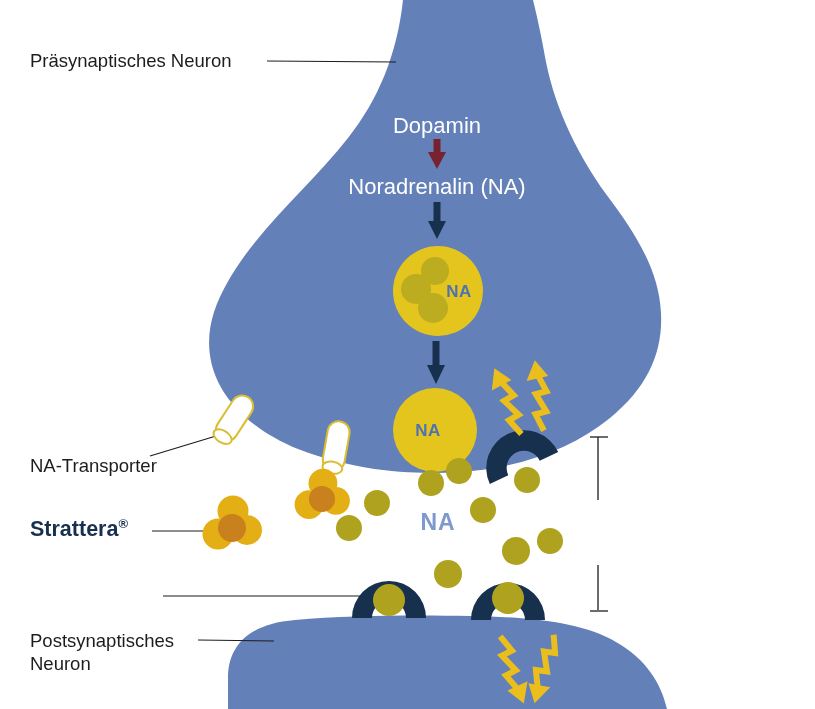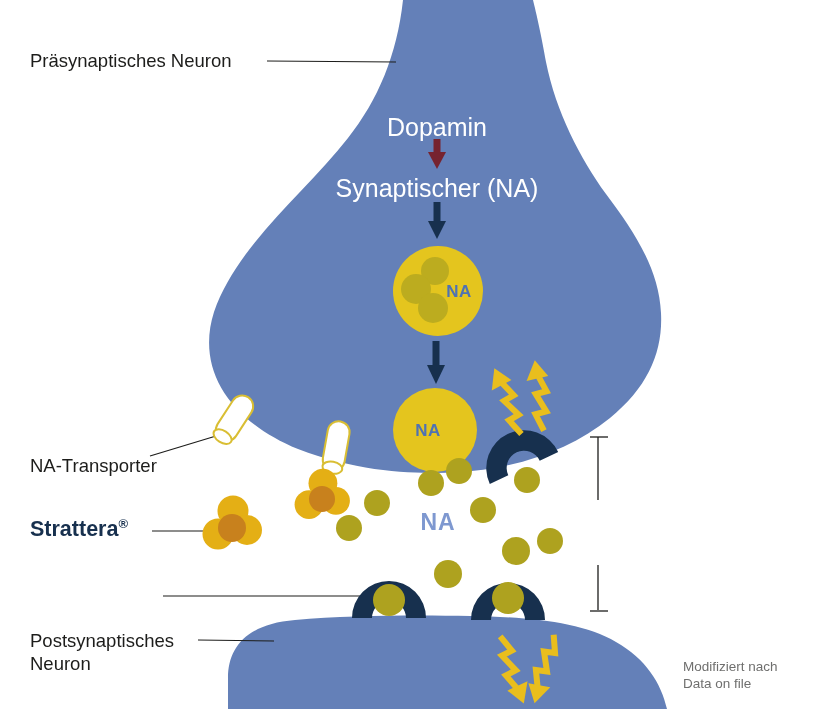--- a/index.html
+++ b/index.html
@@ -18,21 +18,21 @@
   .na-dot{fill:var(--c-na_dot_olive);}
   .ptr{stroke:var(--c-label_dark);stroke-width:1.2;fill:none;}
   .bracket{stroke:var(--c-label_dark);stroke-width:1.3;fill:none;}
   .cyl-body{fill:#ffffff;stroke:var(--c-transporter_outline);stroke-width:2;}
   .bolt-stroke{fill:none;stroke:var(--c-bolt_gold);stroke-width:6;stroke-linejoin:miter;}
   .bolt-head{fill:var(--c-bolt_gold);}
   .gold{fill:var(--c-strattera_gold);}
   .core{fill:var(--c-strattera_core);}
 
   .lbl{position:absolute;font-size:18.5px;line-height:23px;color:var(--c-label_dark);white-space:nowrap;}
-  .lbl-white{position:absolute;font-size:25px;color:#ffffff;transform:translateX(-50%);white-space:nowrap;}
+  .lbl-white{position:absolute;font-size:22px;color:#ffffff;transform:translateX(-50%);white-space:nowrap;}
   .strattera{font-size:21.5px;font-weight:bold;color:var(--c-navy);top:512px;left:30px;}
   .strattera sup{font-size:13px;}
   .na-cleft{position:absolute;left:438px;top:522px;transform:translate(-50%,-50%);
     font-size:23px;font-weight:bold;color:var(--c-na_label_blue);letter-spacing:1px;}
   .na-ves{position:absolute;transform:translate(-50%,-50%);font-size:17px;font-weight:bold;
     color:var(--c-vesicle_na_text);letter-spacing:0.5px;}
   .cleft-lbl{position:absolute;left:604px;top:506px;font-size:18.5px;line-height:26px;color:var(--c-label_dark);}
   .source{position:absolute;left:683px;top:658px;font-size:13.5px;line-height:17px;color:var(--c-source_gray);}
 </style>
 </head>
@@ -125,21 +125,21 @@
 
     <use href="#bolt" xlink:href="#bolt" transform="translate(507,403) rotate(-20)"></use>
     <use href="#bolt" xlink:href="#bolt" transform="translate(538,397) rotate(-5)"></use>
     <use href="#bolt" xlink:href="#bolt" transform="translate(513,668) rotate(163)"></use>
     <use href="#bolt" xlink:href="#bolt" transform="translate(546,668) rotate(198)"></use>
   </svg>
 
   <div class="lbl" style="left:30px;top:49px;text-align:center;">Präsynaptisches Neuron</div>
 
   <div class="lbl-white" style="left:437px;top:113px;">Dopamin</div>
-  <div class="lbl-white" style="left:437px;top:174px;">Synaptischer (NA)</div>
+  <div class="lbl-white" style="left:437px;top:174px;">Noradrenalin (NA)</div>
 
   <div class="na-ves" style="left:459px;top:292px;">NA</div>
   <div class="na-ves" style="left:428px;top:431px;">NA</div>
 
   <div class="lbl" style="left:30px;top:454px;">NA-Transporter</div>
 
   <div class="lbl strattera">
     <span>Strattera</span><sup>®</sup>
   </div>
 
@@ -147,17 +147,13 @@
 
   <div class="cleft-lbl">
   </div>
 
 
   <div class="lbl" style="left:30px;top:629px;">
     <div>Postsynaptisches</div>
     <div>Neuron</div>
   </div>
 
-  <div class="source">
-    <div>Modifiziert nach</div>
-    <div>Data on file</div>
-  </div>
 </div>
 
 </body></html>

